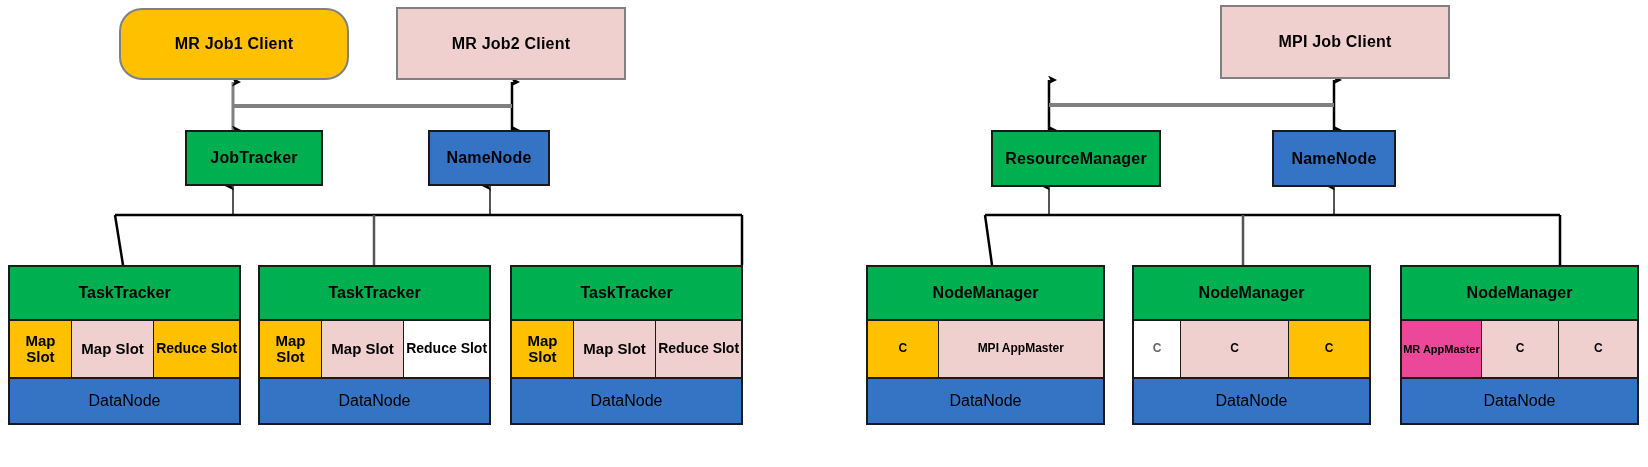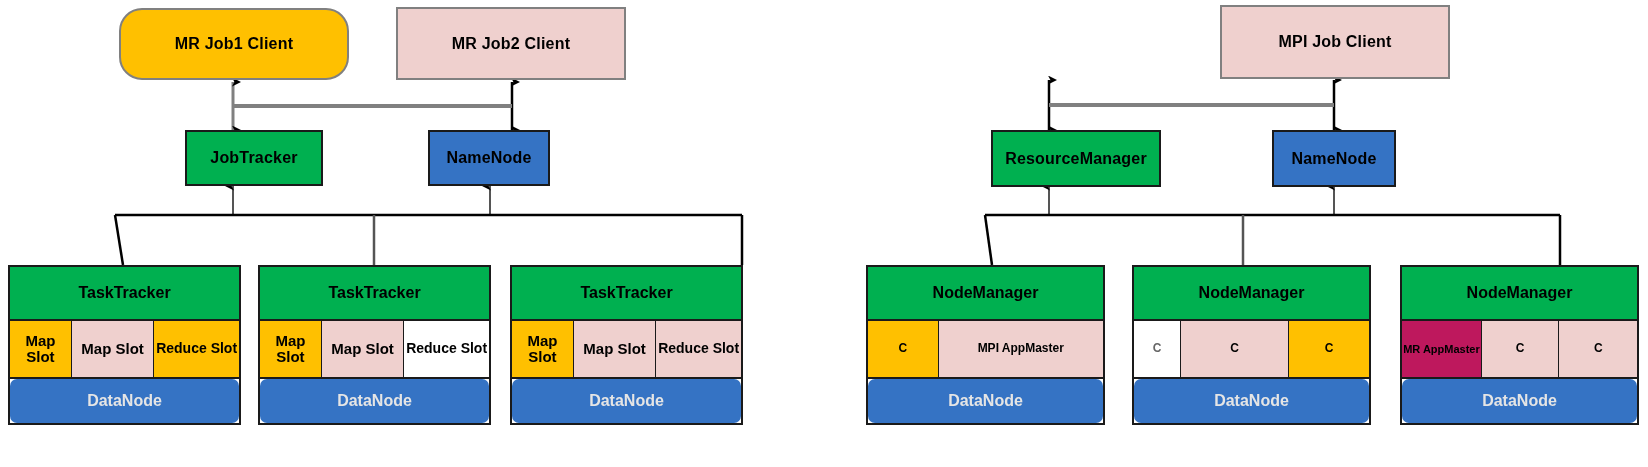--- a/index.html
+++ b/index.html
@@ -56,23 +56,22 @@
     display:flex;align-items:center;justify-content:center;
     text-align:center;
     font-weight:bold;color:#000;
     line-height:1.1;
     border-right:1.5px solid #1a1a1a;
   }
   .slot:last-child{border-right:none;}
   .rack-foot{
     flex:1 1 auto;
     display:flex;align-items:center;justify-content:center;
-    font-size:16px;font-weight:bold;color:#e5e5e5;
+    font-size:16px;font-weight:normal;color:#000000;
     box-sizing:border-box;
-    border-radius:7px;
   }
 
   
   svg.wires{
     position:absolute;left:0;top:0;width:1648px;height:467px;
     pointer-events:none;
   }
 </style>
 </head>
 <body>
@@ -181,20 +180,20 @@
       <div class="slot" style="flex:0 0 20%;background:#FFFFFF;font-size:12px;color:#666;">C</div>
       <div class="slot" style="flex:0 0 46%;background:#EFD0CE;font-size:12px;">C</div>
       <div class="slot" style="flex:1 1 auto;background:#FFC000;font-size:12px;">C</div>
     </div>
     <div class="rack-foot" style="background:#3573C4;">DataNode</div>
   </div>
 
   <div class="rack" style="left:1400px;top:265px;width:239px;height:160px;">
     <div class="rack-head" style="height:52px;background:#00B050;">NodeManager</div>
     <div class="rack-slots" style="height:60px;">
-      <div class="slot" style="flex:0 0 34%;background:#be185d;font-size:11px;">MR AppMaster</div>
+      <div class="slot" style="flex:0 0 34%;background:#ec4899;font-size:11px;">MR AppMaster</div>
       <div class="slot" style="flex:0 0 33%;background:#EFD0CE;font-size:12px;">C</div>
       <div class="slot" style="flex:1 1 auto;background:#EFD0CE;font-size:12px;">C</div>
     </div>
     <div class="rack-foot" style="background:#3573C4;">DataNode</div>
   </div>
 
 </div>
 
 </body></html>

